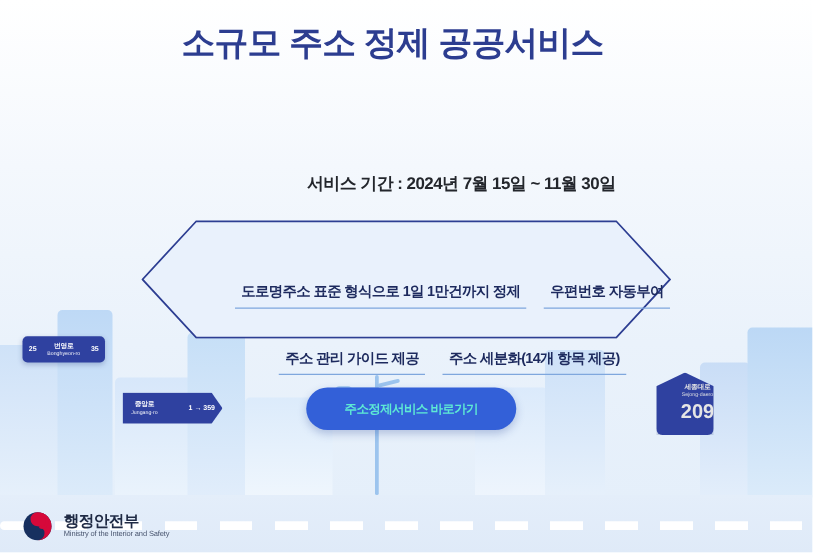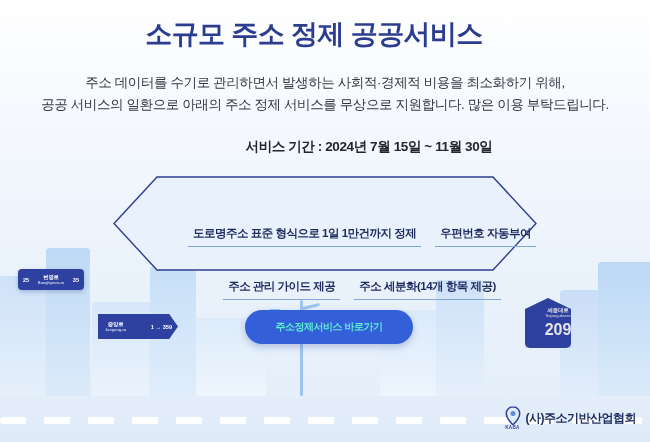--- a/index.html
+++ b/index.html
@@ -121,24 +121,20 @@
     <div class="lamp-post" style="left:300px;bottom:46px;width:3px;height:96px;"></div>
     <div class="lamp-post" style="left:276px;bottom:128px;width:28px;height:4px;border-radius:3px;"></div>
     <div class="lamp-post" style="left:268px;bottom:126px;width:14px;height:7px;border-radius:4px;"></div>
     <div class="lamp-post" style="left:302px;bottom:134px;width:18px;height:3px;border-radius:3px;transform:rotate(-14deg);"></div>
 
     <div class="road"></div>
     <div class="lane"></div>
   </div>
 
   <div class="title">소규모 주소 정제 공공서비스</div>
-  <div class="lead">
-    <div>주소 데이터를 수기로 관리하면서 발생하는 사회적·경제적 비용을 최소화하기 위해,</div>
-    <div>공공 서비스의 일환으로 아래의 주소 정제 서비스를 무상으로 지원합니다. 많은 이용 부탁드립니다.</div>
-  </div>
   <div class="period">서비스 기간 : 2024년 7월 15일 ~ 11월 30일</div>
 
   <div class="hex-wrap">
     <svg class="hex-svg" width="424" height="95" viewBox="0 0 424 95">
       <polygon points="44,1 380,1 423,47.5 380,94 44,94 1,47.5" fill="#e9f1fc" stroke="#2d3e92" stroke-width="1.4"></polygon>
     </svg>
 
 
     <div class="items">
       <div class="item-row">
@@ -170,25 +166,26 @@
     </span>
     <span class="sign-num">1 → 359</span>
   </div>
 
   <div class="plaque">
     <span class="sign-ko">세종대로</span>
     <span class="sign-en">Sejong-daero</span>
     <span class="plaque-num">209</span>
   </div>
 
+  <div class="footer-left">
+    <svg width="28" height="28" viewBox="0 0 40 40">
+      <path d="M20 4a16 16 0 1 0 0 32 16 16 0 0 0 0-32z" fill="#17305f"></path>
+      <path d="M36 20A16 16 0 0 0 20 4a8 8 0 0 0 0 16 8 8 0 0 1 0 16 16 16 0 0 0 16-16z" fill="#d6093a"></path>
+      <path d="M26.5 7.2c4 2.3 5.6 6.8 3.8 10.6-1.3 2.8-4.3 4.3-6.8 3.3" fill="none" stroke="#d6093a" stroke-width="3.2" stroke-linecap="round"></path>
+    </svg>
+    <div>
+      <div class="moi-ko">행정안전부</div>
+      <div class="moi-en">Ministry of the Interior and Safety</div>
+    </div>
+  </div>
 
-  <div class="footer-right">
-    <span class="kaba-mark">
-      <svg width="16" height="19" viewBox="0 0 16 19">
-        <path d="M8 .8C4.3.8 1.3 3.8 1.3 7.5c0 4.6 5.6 10.2 6.1 10.7.3.3.9.3 1.2 0 .5-.5 6.1-6.1 6.1-10.7C14.7 3.8 11.7.8 8 .8z" fill="none" stroke="#2f41a0" stroke-width="1.5"></path>
-        <circle cx="8" cy="7.4" r="2.5" fill="#5b8ce0"></circle>
-      </svg>
-      <span class="kaba-txt">KABA</span>
-    </span>
-    <span class="kaba-label">(사)주소기반산업협회</span>
-  </div>
 
 </div>
 
 </body></html>

